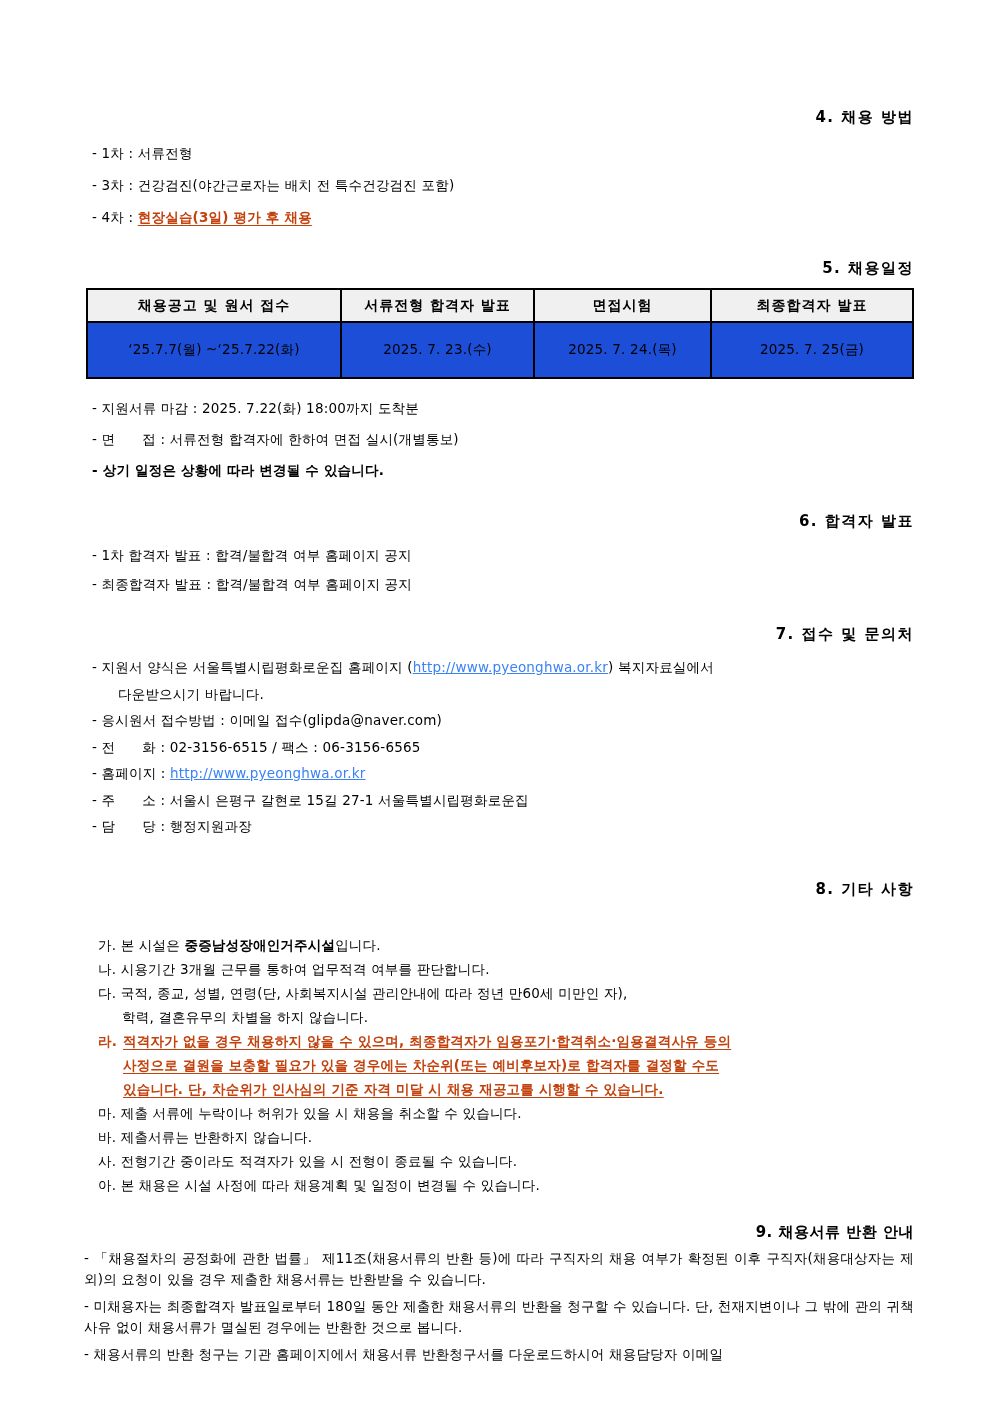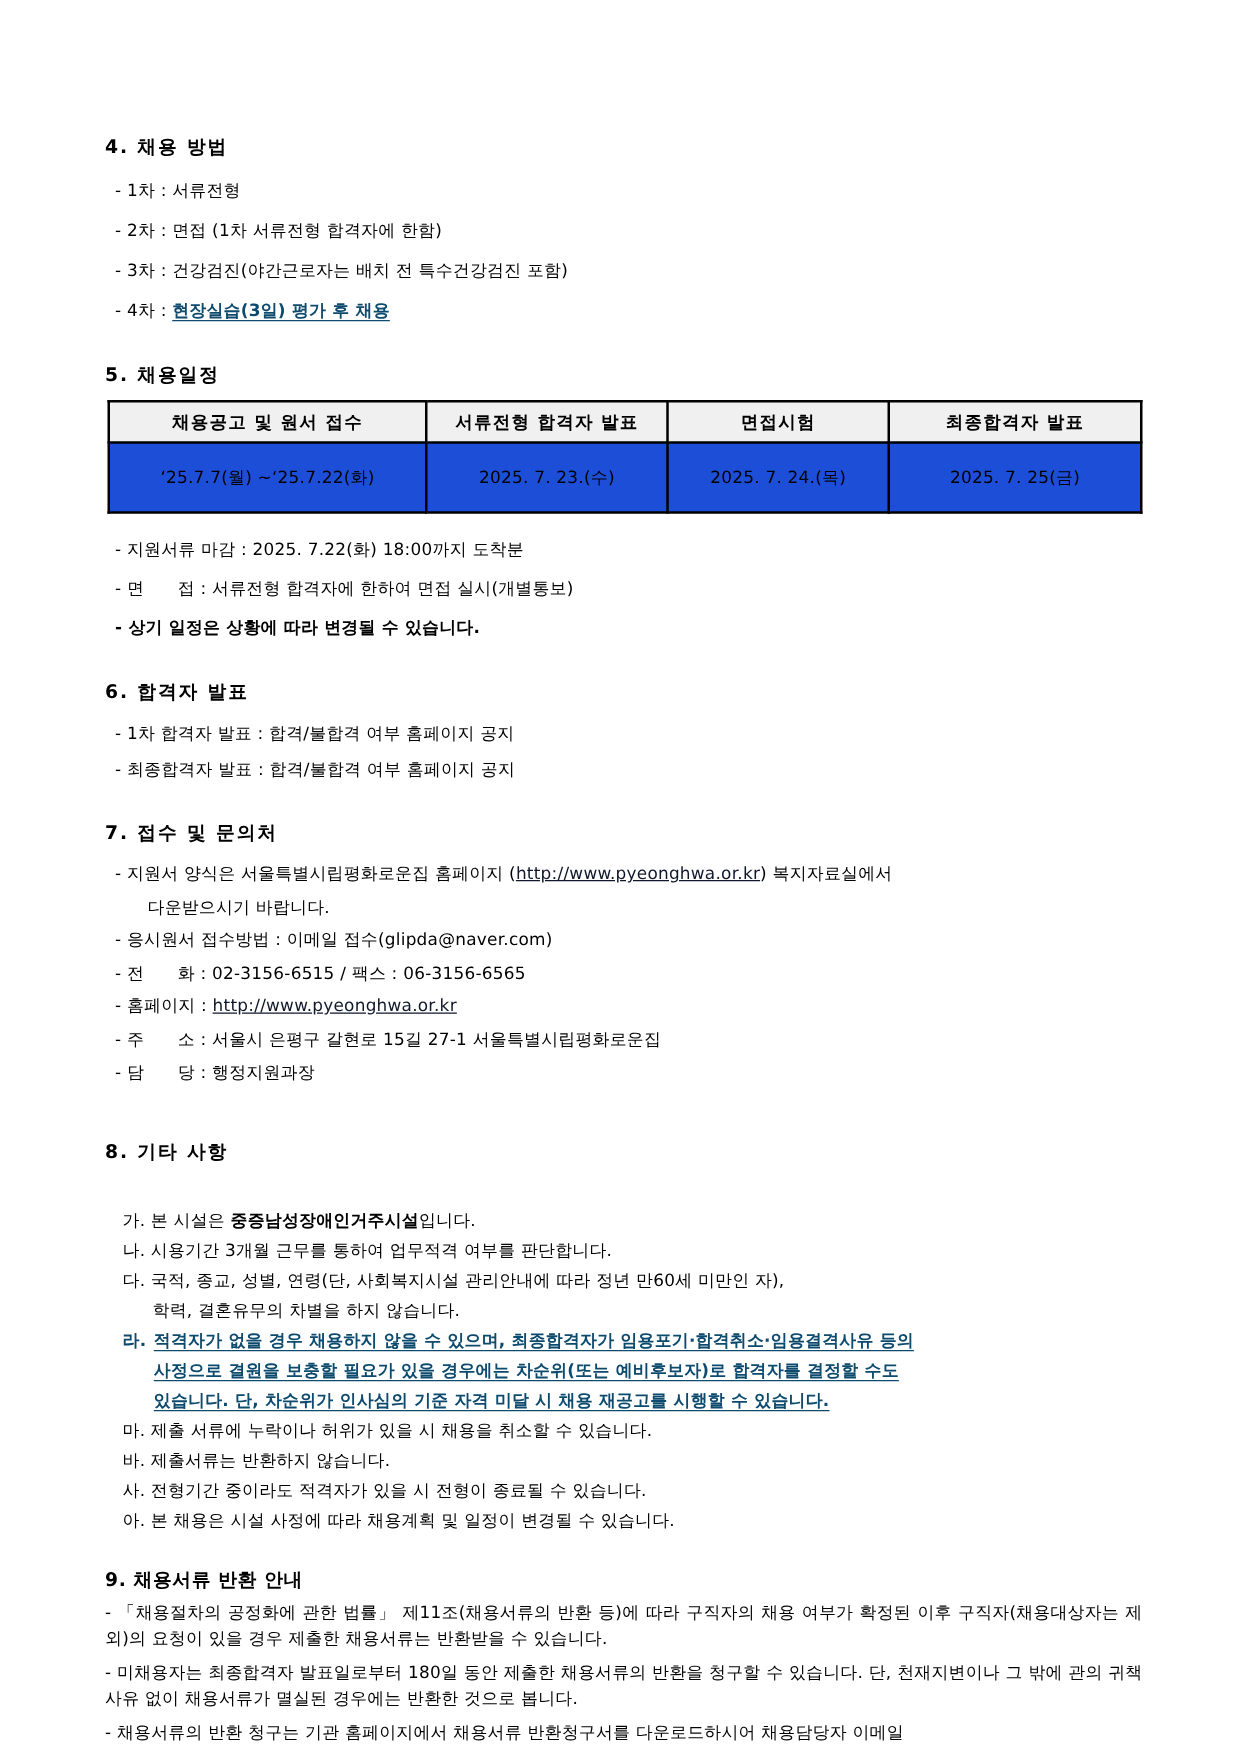--- a/index.html
+++ b/index.html
@@ -6,30 +6,30 @@
   html,body { background:#ffffff; }
   body {
     width:992px; height:1403px; overflow:hidden;
     color:#000000;
     font-family:"DejaVu Sans","Liberation Sans",sans-serif;
     font-size:13.5px; letter-spacing:0.2px;
   }
   .page { width:992px; height:1403px; padding:108px 78px 0 84px; overflow:hidden; }
 
   .sec { margin-bottom:26px; }
-  .sec-title { font-size:15px; font-weight:700; letter-spacing:1.5px; margin-bottom:10px; }
+  .sec-title { font-size:15px; font-weight:700; letter-spacing:1.5px; margin-bottom:10px;text-align:right; }
 
   .dash-list { padding-left:8px; }
   .li { line-height:32px; white-space:pre-wrap; }
   .li-sub { padding-left:26px; }
 
   .bold { font-weight:700; }
-  .red { color:#0c4a6e; }
+  .red { color:#c2410c; }
   .ul { text-decoration:underline; text-underline-offset:3px; }
-  .link { color:#0f172a; cursor:pointer; }
+  .link { color:#3b82f6; cursor:pointer; }
 
   
   .schedule-table { border-collapse:collapse; table-layout:fixed; width:826px; margin:2px 0 14px 2px; }
   .schedule-table th, .schedule-table td {
     border:2px solid #000000; text-align:center; vertical-align:middle; white-space:pre-wrap;
   }
   .schedule-table th { height:33px; background:#F0F0F0; font-weight:700; font-size:14px; letter-spacing:1px; }
   .schedule-table td { height:56px; font-size:13.5px; background:#1d4ed8; }
 
   .notes .li { line-height:31px; }
@@ -56,21 +56,20 @@
 </style>
 </head>
 <body>
 
 <div class="page">
 
   <section class="sec sec4">
     <h2 class="sec-title">4. 채용 방법</h2>
     <div class="dash-list">
       <div class="li">- 1차 : 서류전형</div>
-      <div class="li">- 2차 : 면접 (1차 서류전형 합격자에 한함)</div>
       <div class="li">- 3차 : 건강검진(야간근로자는 배치 전 특수건강검진 포함)</div>
       <div class="li"><span>- 4차 : </span><span class="red bold ul">현장실습(3일) 평가 후 채용</span></div>
     </div>
   </section>
 
   <section class="sec sec5">
     <h2 class="sec-title">5. 채용일정</h2>
     <table class="schedule-table">
       <colgroup>
         <col style="width:254px">

